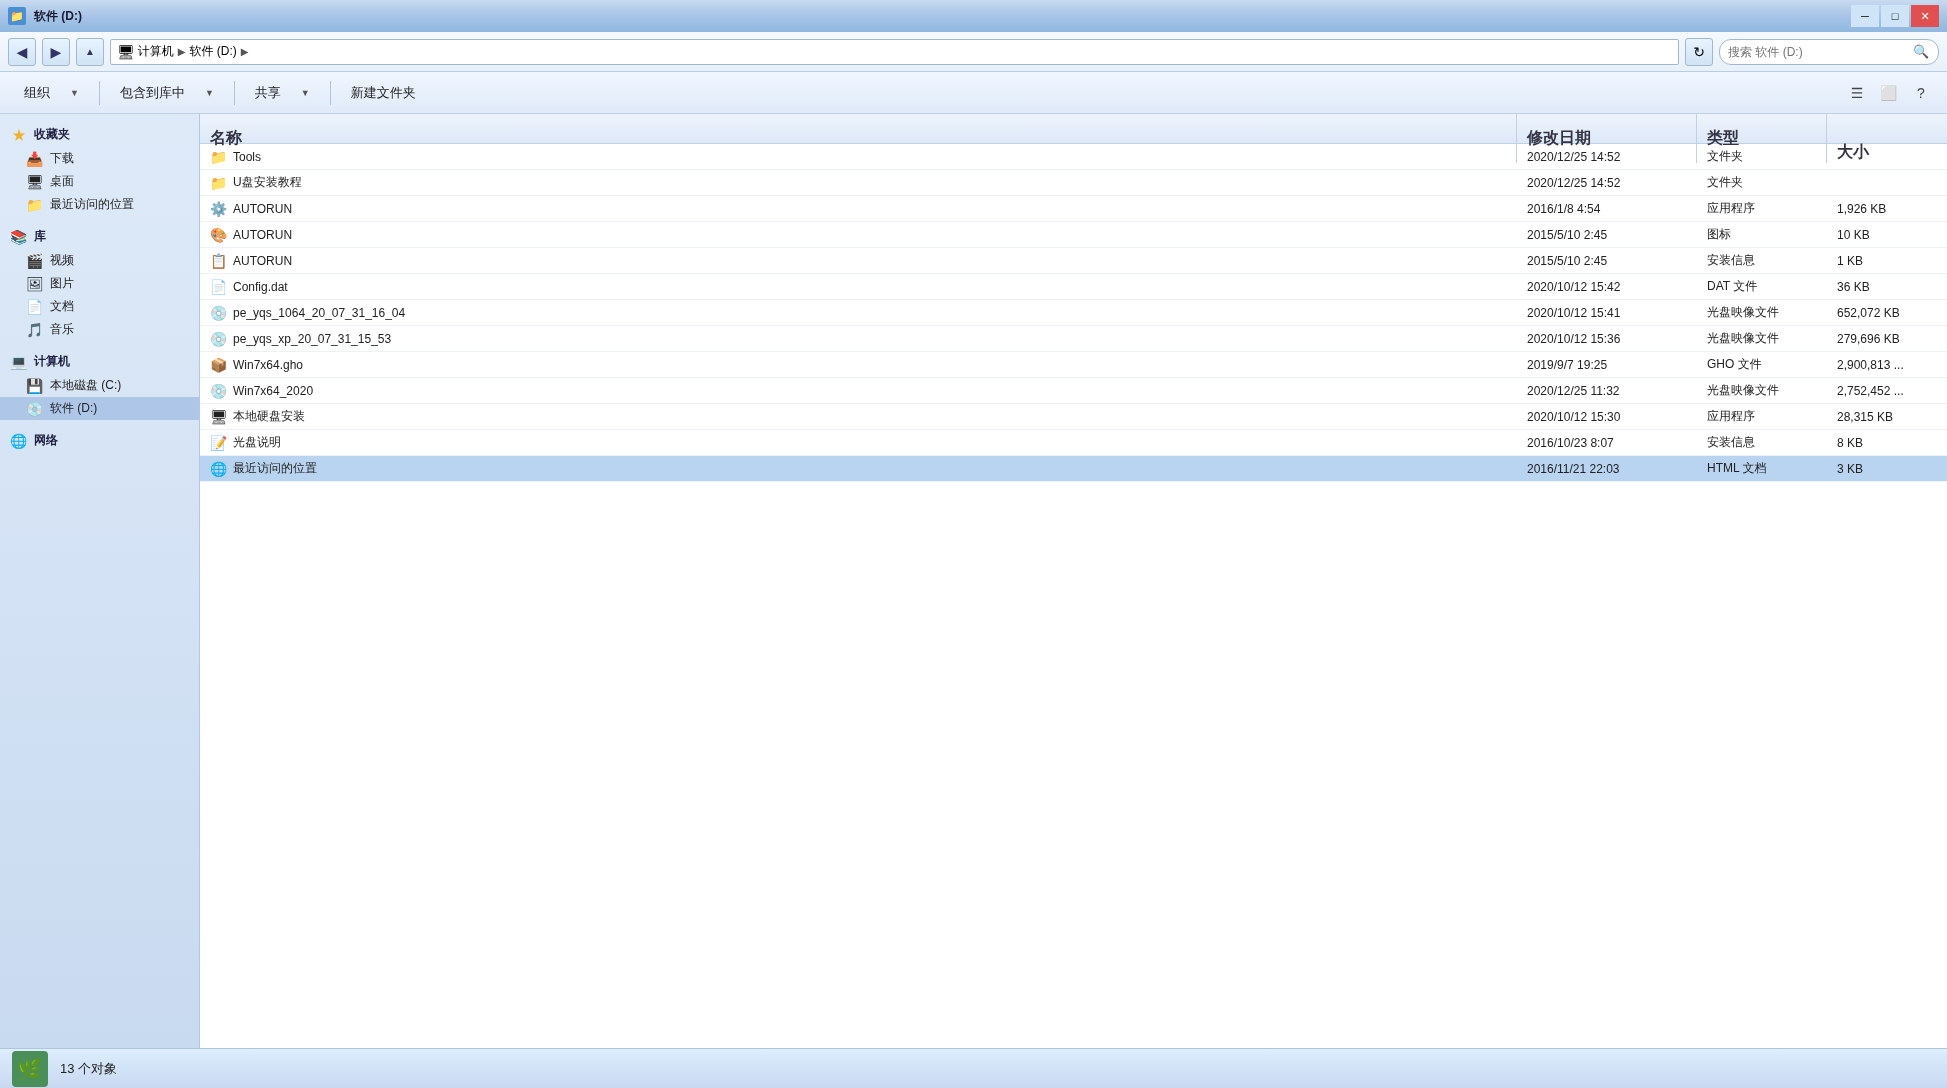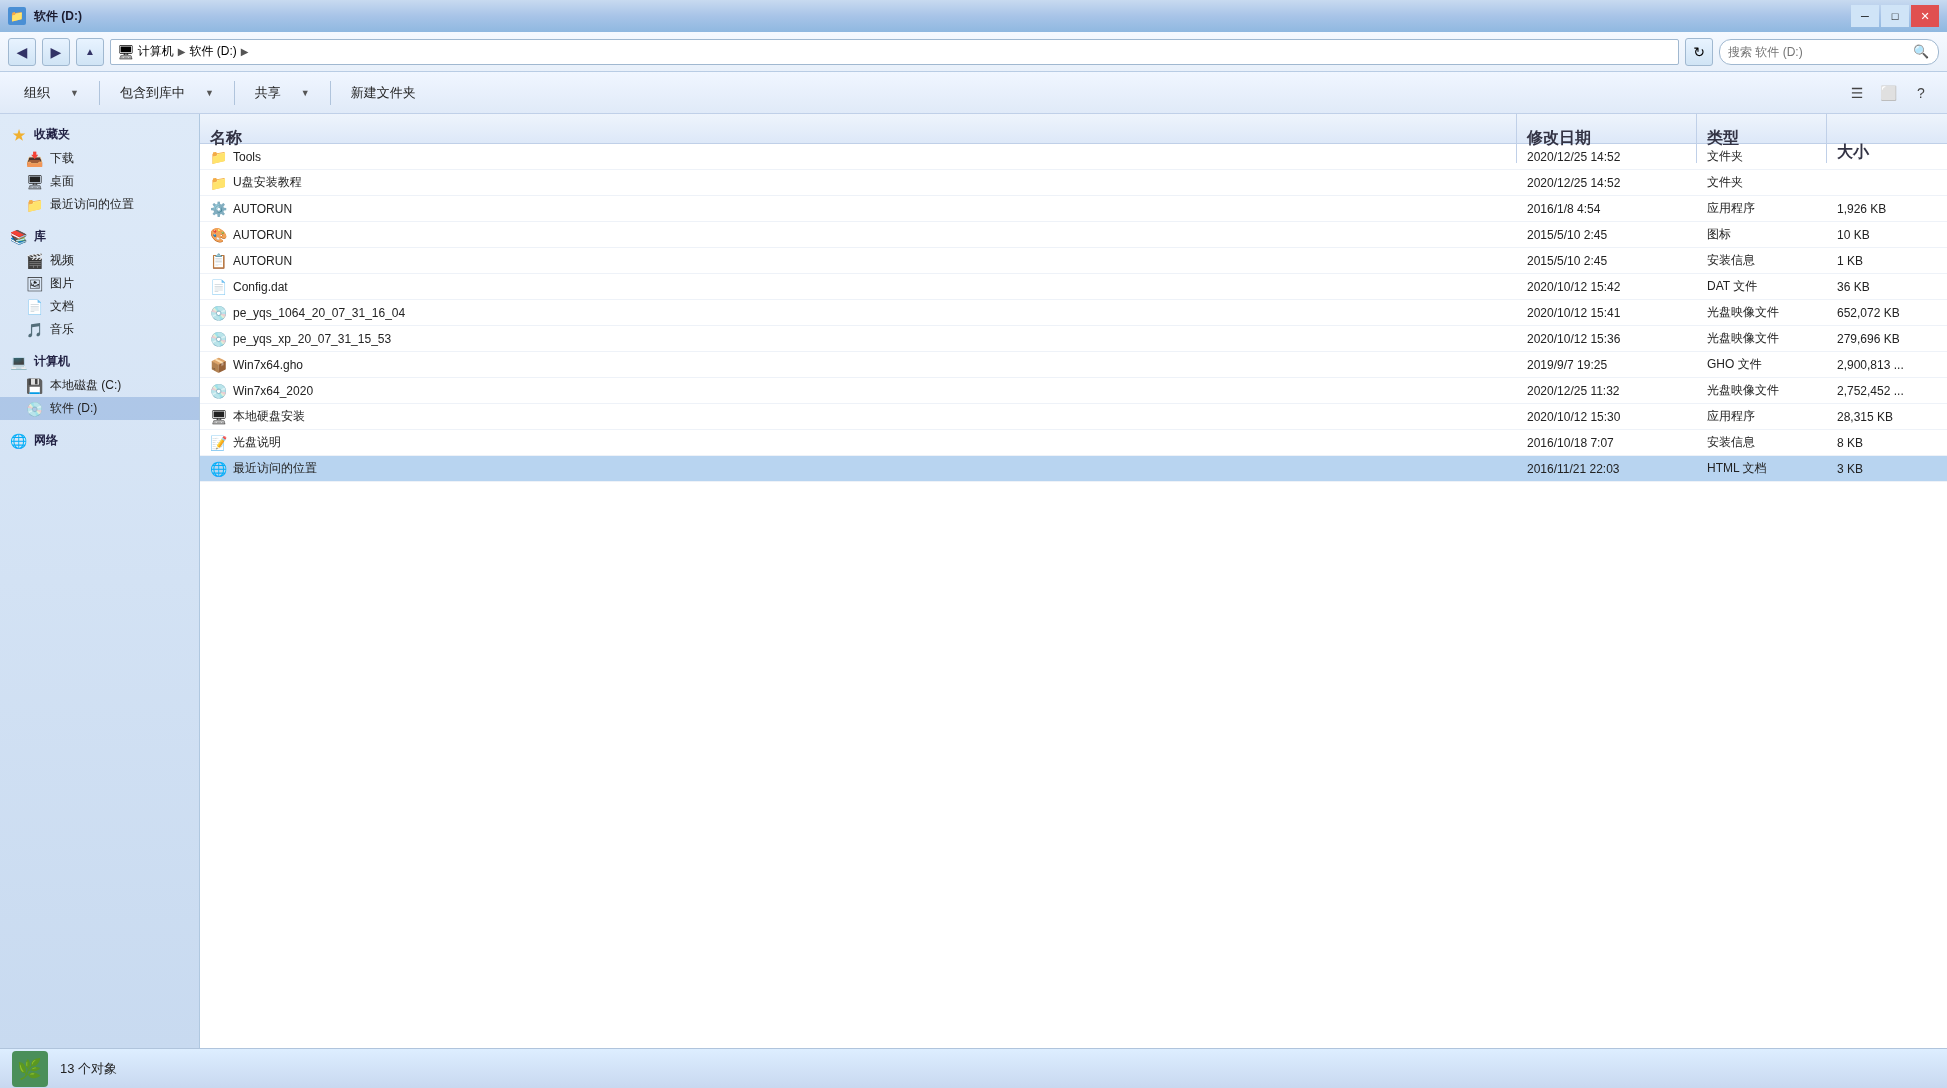--- a/index.html
+++ b/index.html
@@ -601,21 +601,21 @@
     <div class="file-cell">
       <span>28,315 KB</span>
     </div>
   </div>
         <div class="file-row">
     <div class="file-cell">
       <span class="file-cell-icon">📝</span>
       <span>光盘说明</span>
     </div>
     <div class="file-cell">
-      <span>2016/10/18 7:07</span>
+      <span>2016/10/23 8:07</span>
     </div>
     <div class="file-cell">
       <span>安装信息</span>
     </div>
     <div class="file-cell">
       <span>8 KB</span>
     </div>
   </div>
         <div class="file-row selected">
     <div class="file-cell">

